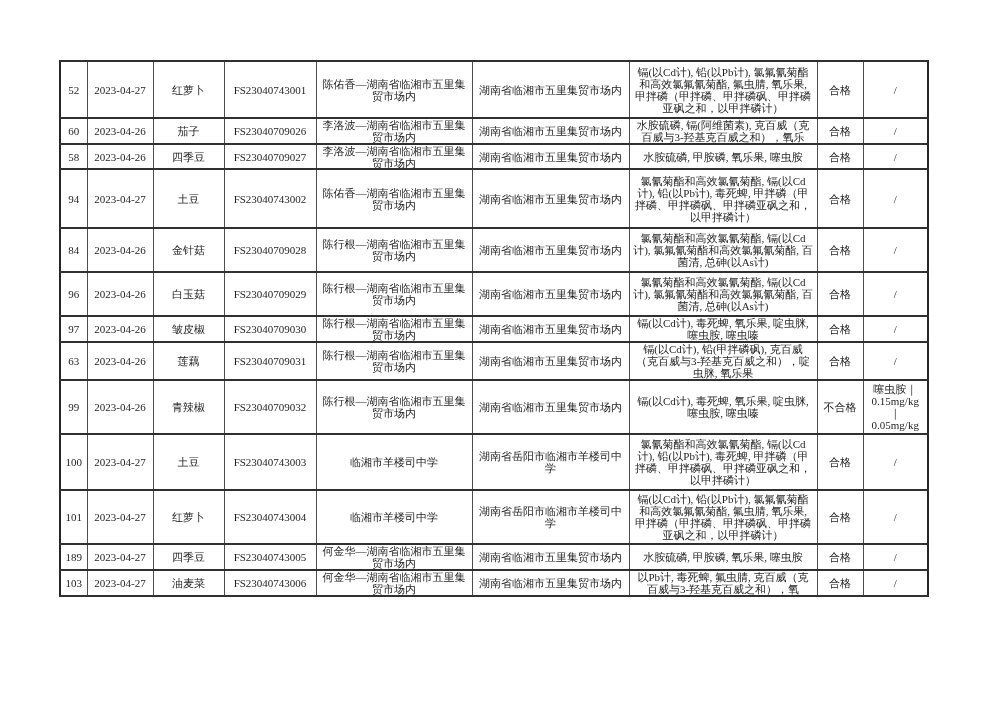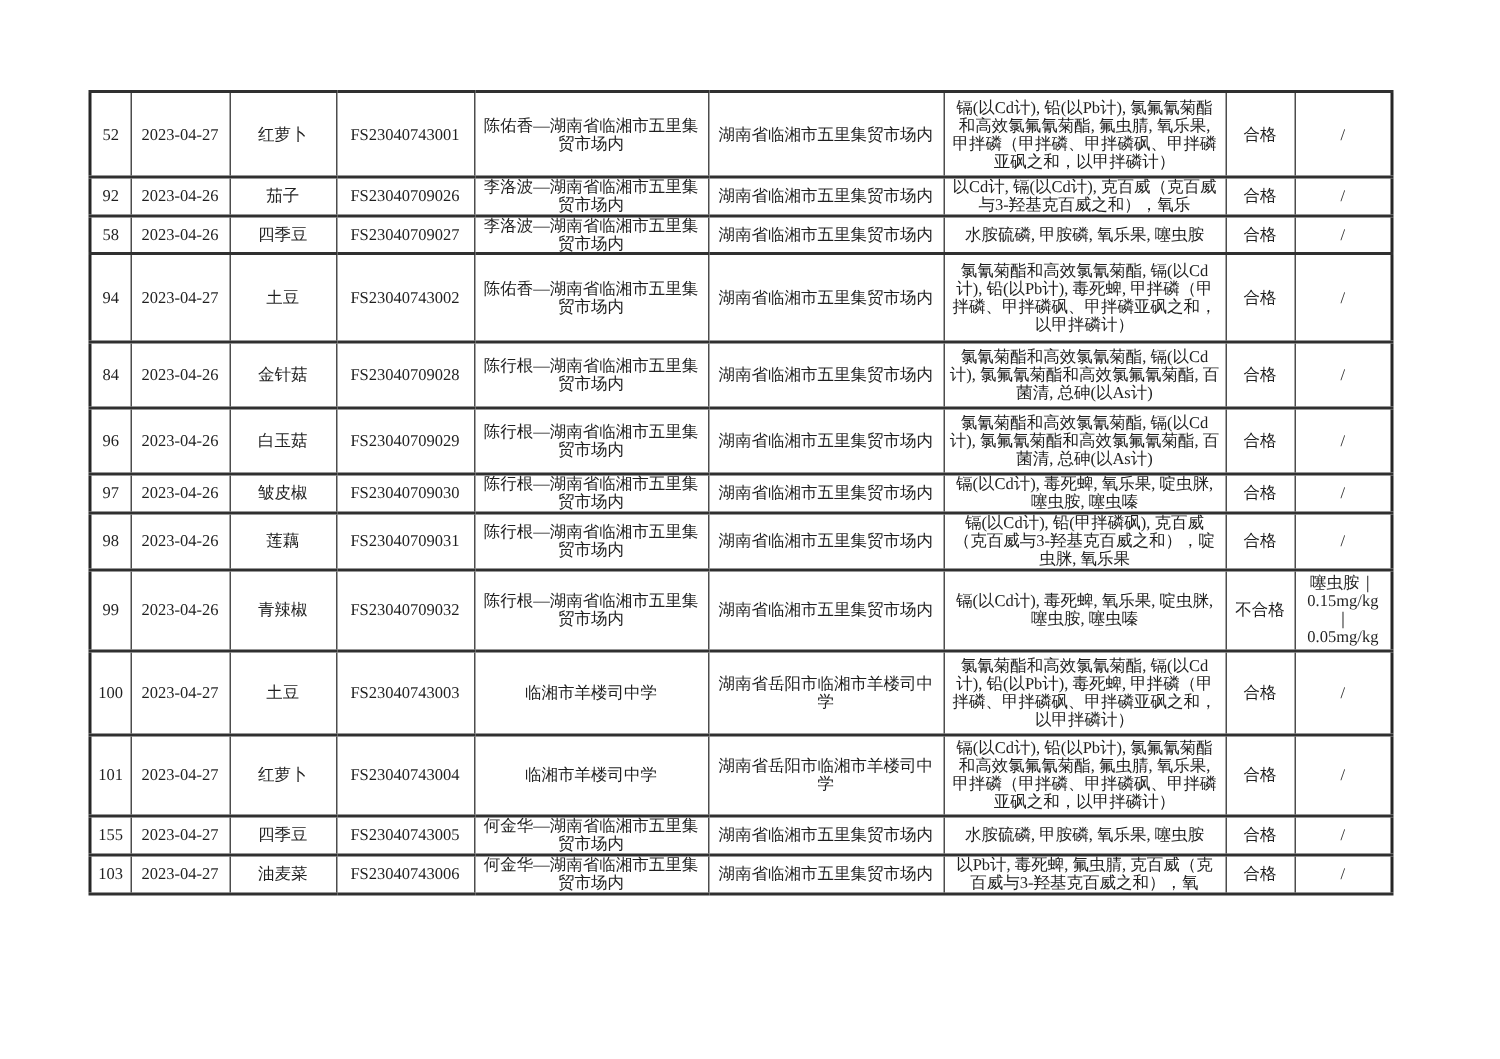--- a/index.html
+++ b/index.html
@@ -68,39 +68,39 @@
             </td>
           <td>
               <div class="cb">合格</div>
             </td>
           <td>
               <div class="cb">/</div>
             </td>
         </tr>
         <tr class="h24">
           <td>
-              <div class="cb">92</div>
+              <div class="cb">60</div>
             </td>
           <td>
               <div class="cb">2023-04-26</div>
             </td>
           <td>
               <div class="cb">茄子</div>
             </td>
           <td>
               <div class="cb">FS23040709026</div>
             </td>
           <td>
               <div class="cb">李洛波—湖南省临湘市五里集贸市场内</div>
             </td>
           <td>
               <div class="cb">湖南省临湘市五里集贸市场内</div>
             </td>
           <td>
-              <div class="cb">以Cd计, 镉(以Cd计), 克百威（克百威与3-羟基克百威之和），氧乐</div>
+              <div class="cb">水胺硫磷, 镉(阿维菌素), 克百威（克百威与3-羟基克百威之和），氧乐</div>
             </td>
           <td>
               <div class="cb">合格</div>
             </td>
           <td>
               <div class="cb">/</div>
             </td>
         </tr>
         <tr class="h23">
           <td>
@@ -242,21 +242,21 @@
             </td>
           <td>
               <div class="cb">合格</div>
             </td>
           <td>
               <div class="cb">/</div>
             </td>
         </tr>
         <tr class="h37">
           <td>
-              <div class="cb">98</div>
+              <div class="cb">63</div>
             </td>
           <td>
               <div class="cb">2023-04-26</div>
             </td>
           <td>
               <div class="cb">莲藕</div>
             </td>
           <td>
               <div class="cb">FS23040709031</div>
             </td>
@@ -358,21 +358,21 @@
             </td>
           <td>
               <div class="cb">合格</div>
             </td>
           <td>
               <div class="cb">/</div>
             </td>
         </tr>
         <tr class="h26">
           <td>
-              <div class="cb">155</div>
+              <div class="cb">189</div>
             </td>
           <td>
               <div class="cb">2023-04-27</div>
             </td>
           <td>
               <div class="cb">四季豆</div>
             </td>
           <td>
               <div class="cb">FS23040743005</div>
             </td>

